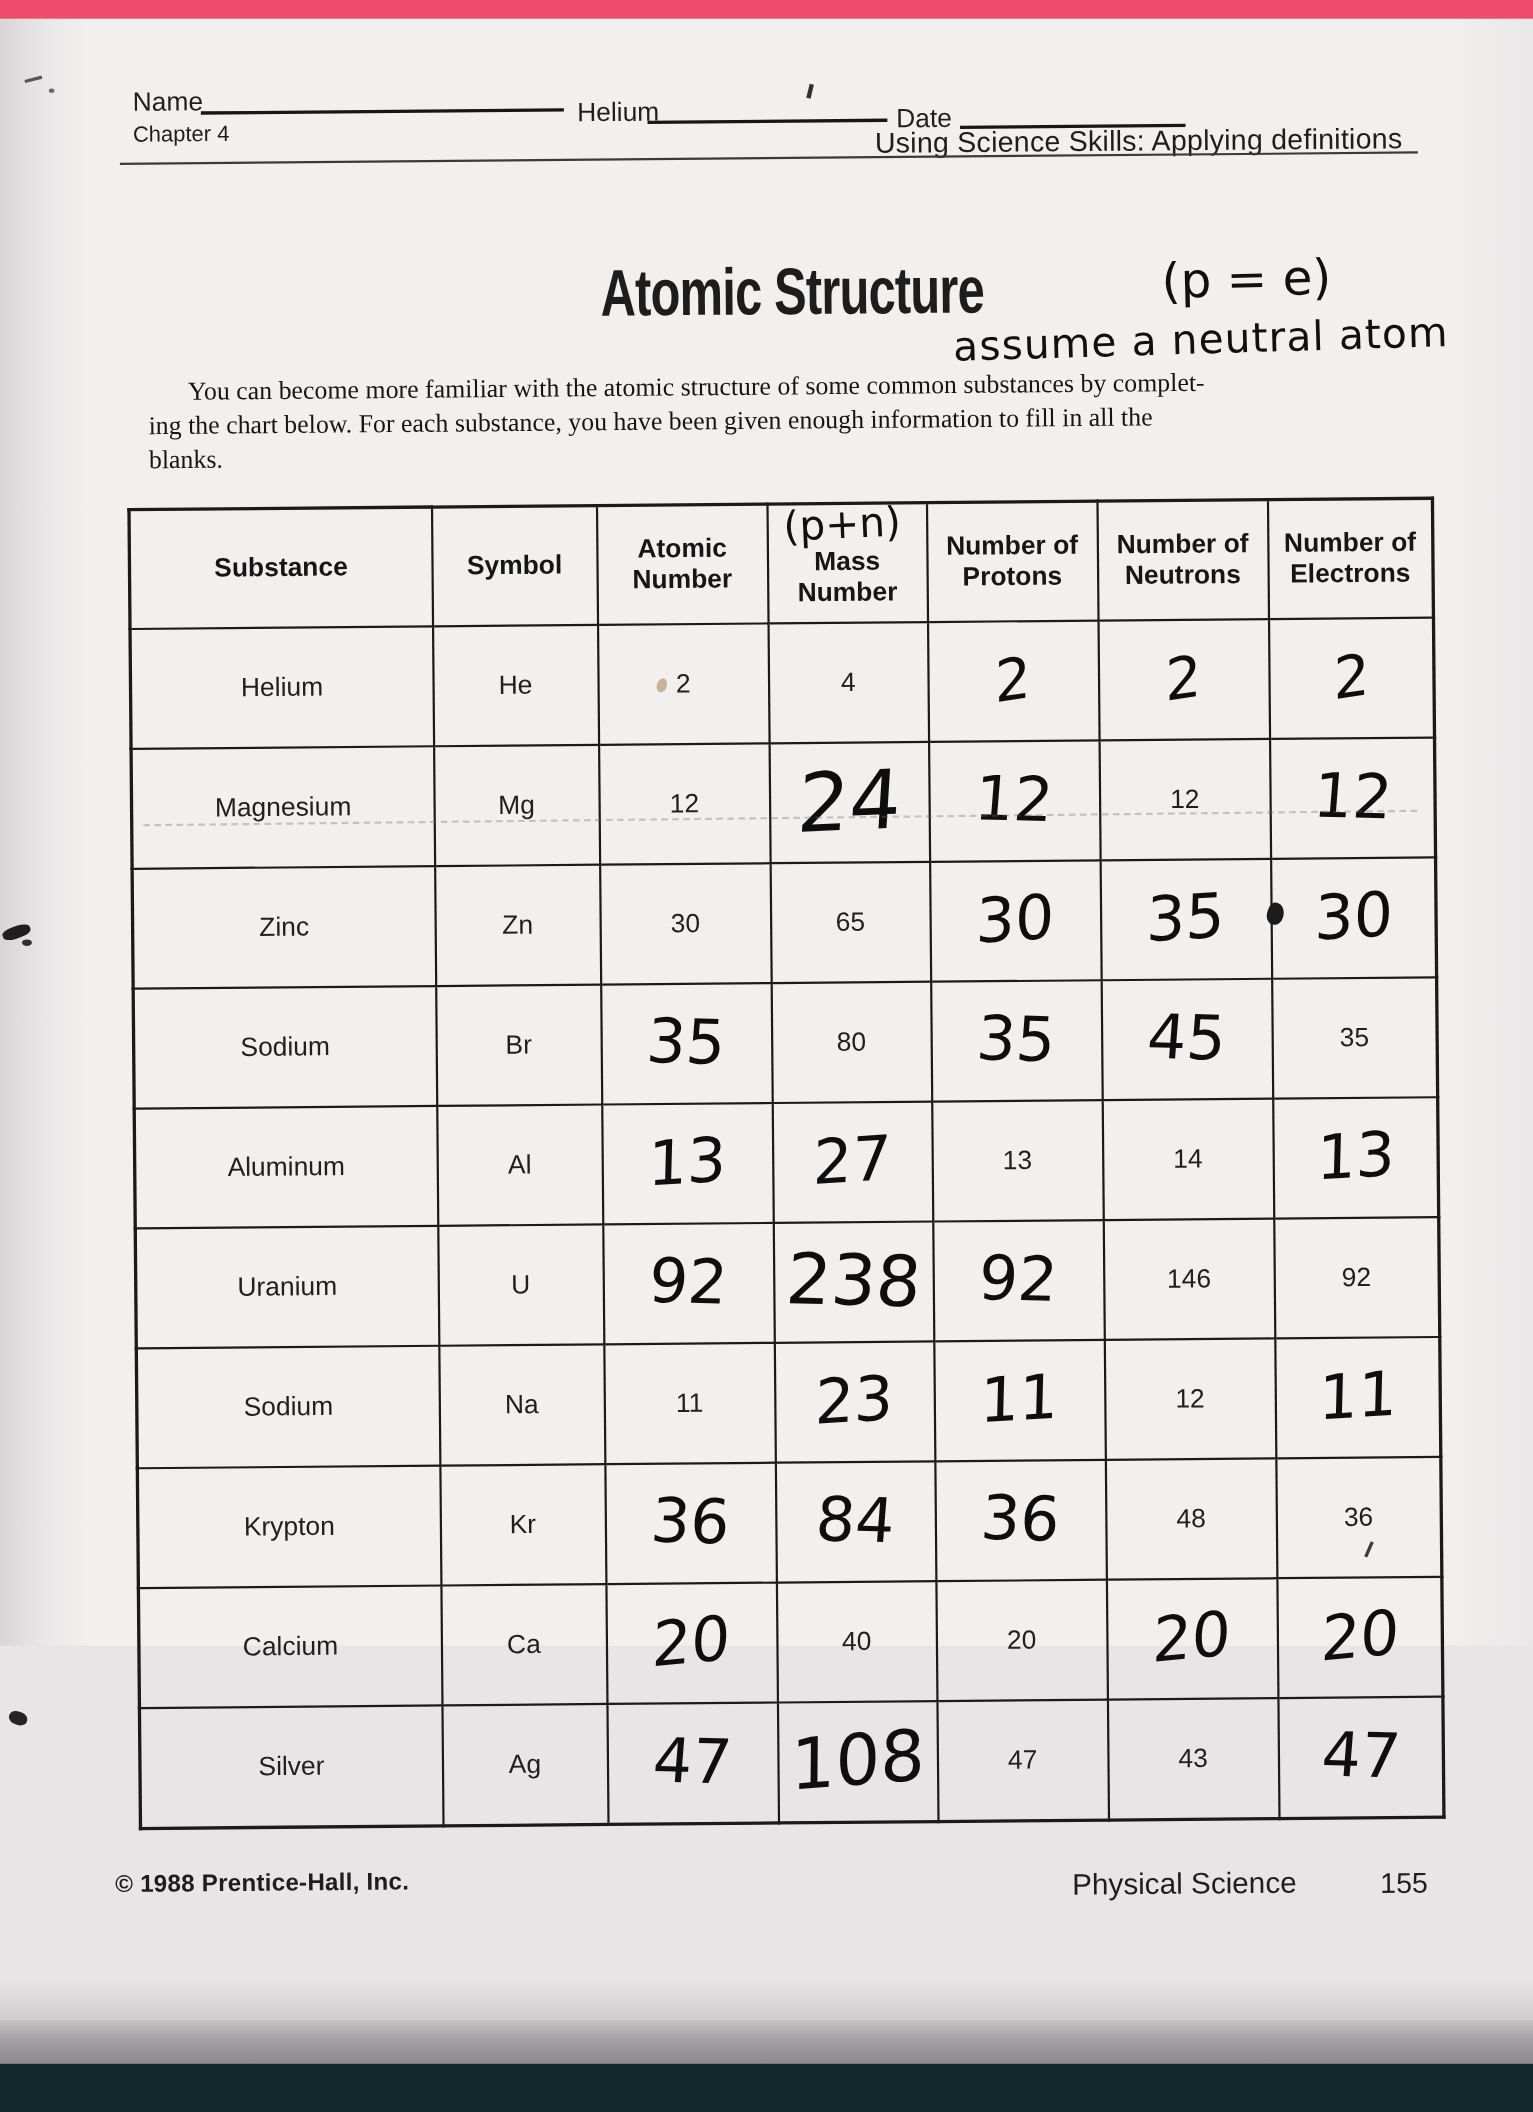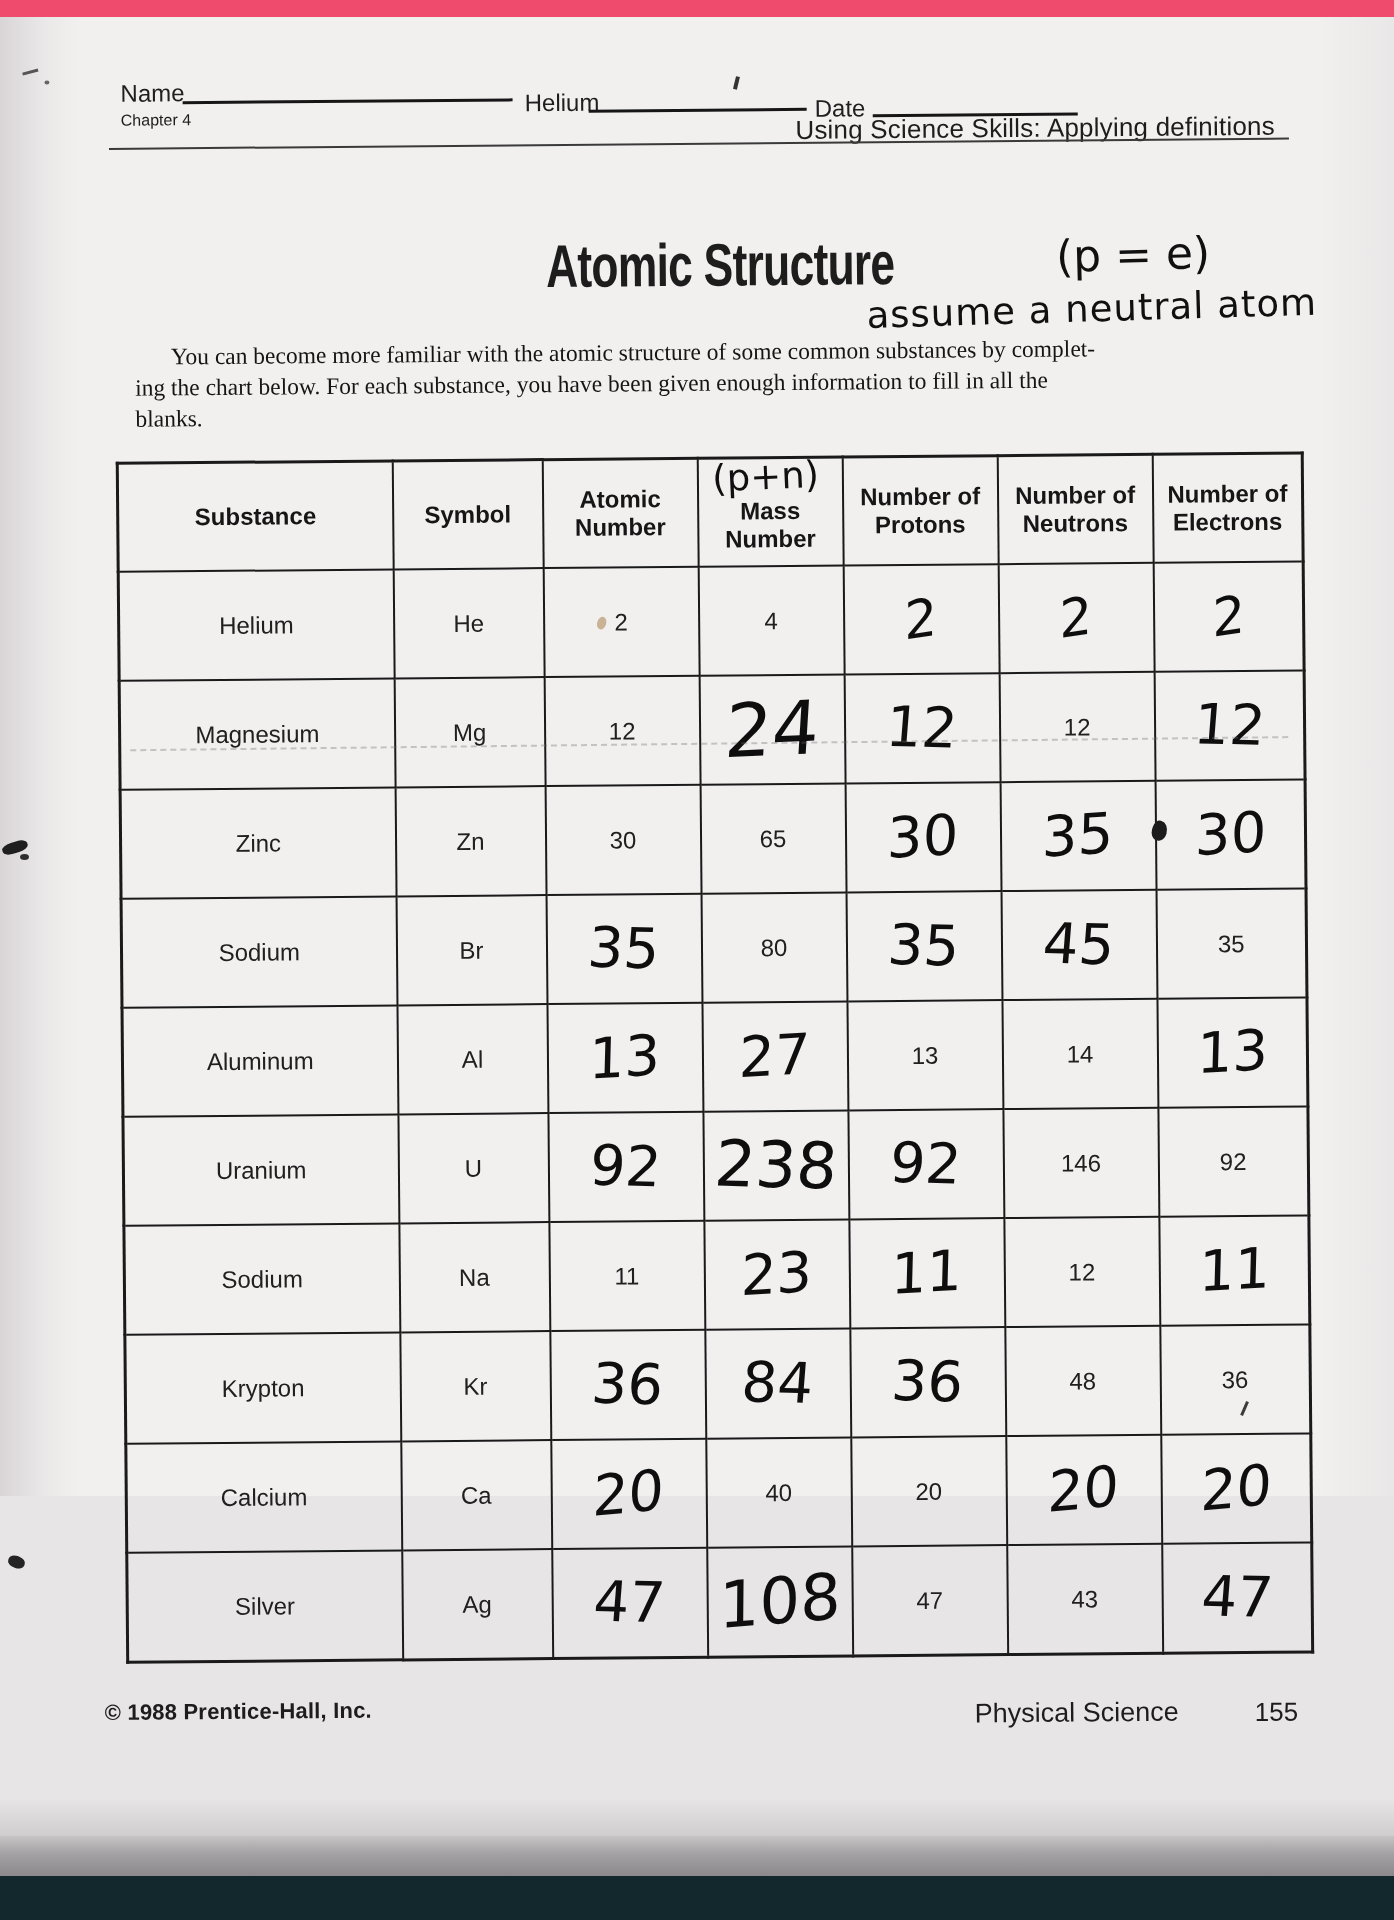--- a/index.html
+++ b/index.html
@@ -23,21 +23,21 @@
   .content{
     position:absolute;left:0;top:0;width:1394px;height:1860px;
     transform:rotate(-0.5deg);transform-origin:100px 950px;
     color:#1d1d1d;
   }
   .abs{position:absolute;}
 
   
   .lbl{font-size:24px;color:#1f1f1f;}
   .rule{position:absolute;height:0;border-bottom:3px solid #161616;}
-  .chapter{font-size:16px;}
+  .chapter{font-size:20px;}
   .skills{font-size:26px;letter-spacing:.2px;}
   .header-rule{position:absolute;left:116px;top:148px;width:968px;height:0;border-bottom:2.5px solid #3a3a3a;}
 
   
   .header-rule{width:1180px;}
 
   .title{
     font-size:60px;font-weight:bold;letter-spacing:-1px;white-space:nowrap;
     transform:scaleX(.74);transform-origin:left top;
   }

